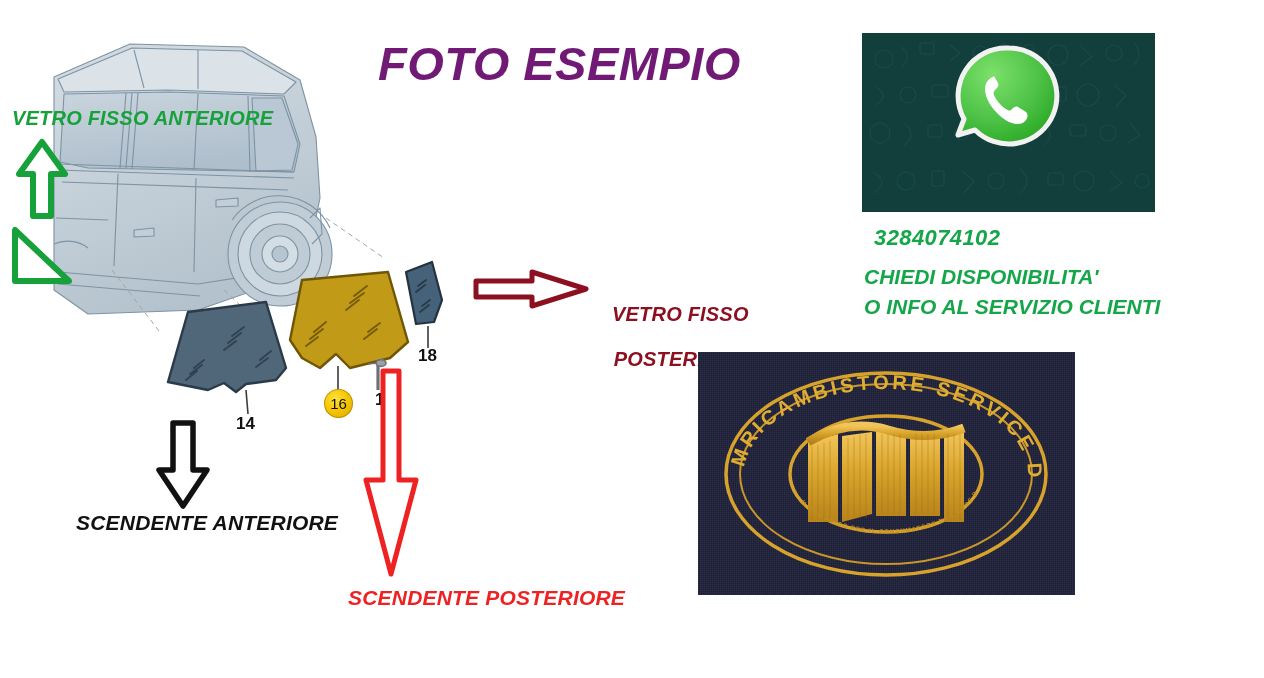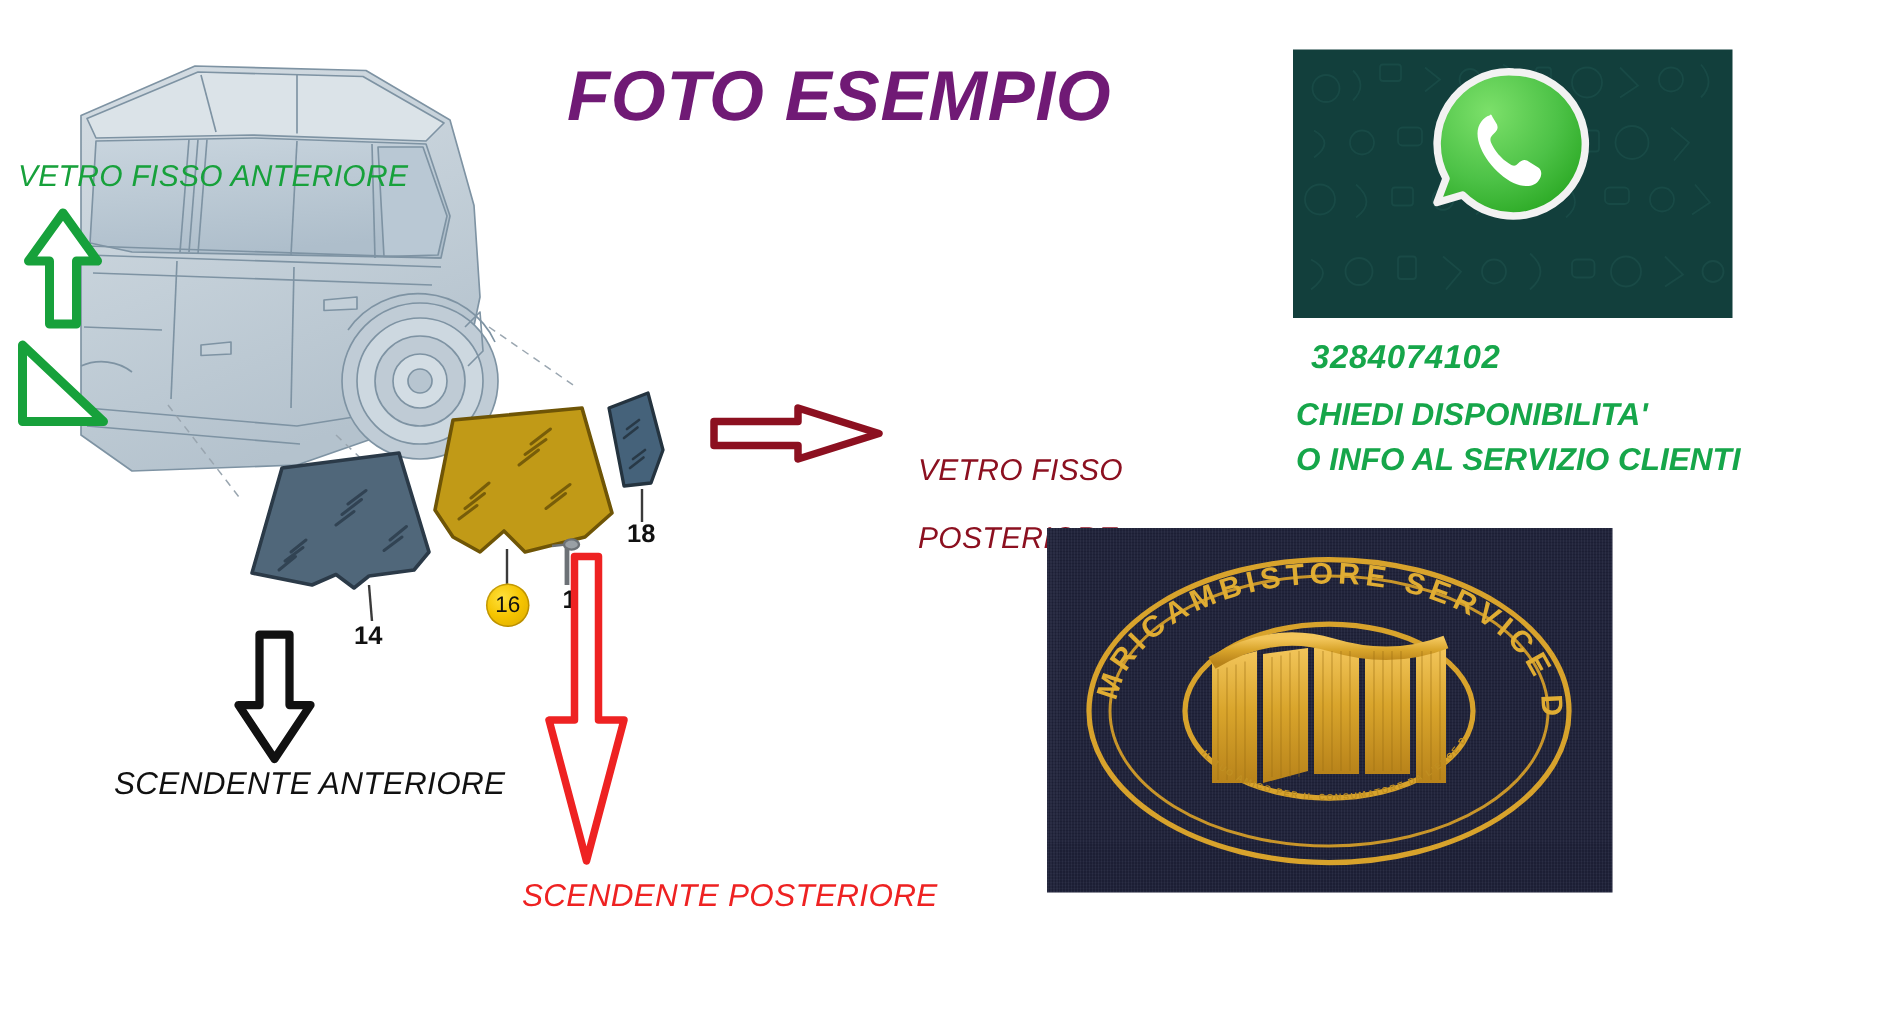--- a/index.html
+++ b/index.html
@@ -29,29 +29,29 @@
   .badge16{
     position:absolute; width:29px; height:29px; border-radius:50%;
     background:radial-gradient(circle at 38% 33%, #ffe13d 0%, #f5c400 48%, #d9a800 100%);
     color:#111; font-size:15px; font-weight:normal;
     display:flex; align-items:center; justify-content:center;
     box-shadow:0 0 0 1px rgba(130,95,0,.45) inset;
   }
 
   
   .anno{
-    position:absolute; font-weight:normal; font-style:italic;
+    position:absolute; font-weight:bold; font-style:italic;
     line-height:1.12; white-space:pre-line;
   }
   #label-vetro-fisso-anteriore{
     left:12px; top:107px; font-size:20px; color:#17a13b; letter-spacing:.2px;
     white-space:nowrap;
   }
   #label-vetro-fisso-posteriore{
-    left:612px; top:281px; font-size:20px; color:#8c1020; letter-spacing:.2px;
+    left:612px; top:281px; font-size:20px; color:#8c1020; letter-spacing:.2px;text-align:center;
   }
   #label-scendente-anteriore{
     left:76px; top:511px; font-size:21px; color:#111; letter-spacing:.2px;
     white-space:nowrap;
   }
   #label-scendente-posteriore{
     left:348px; top:586px; font-size:21px; color:#ee2222; letter-spacing:.2px;
     white-space:nowrap;
   }
 

